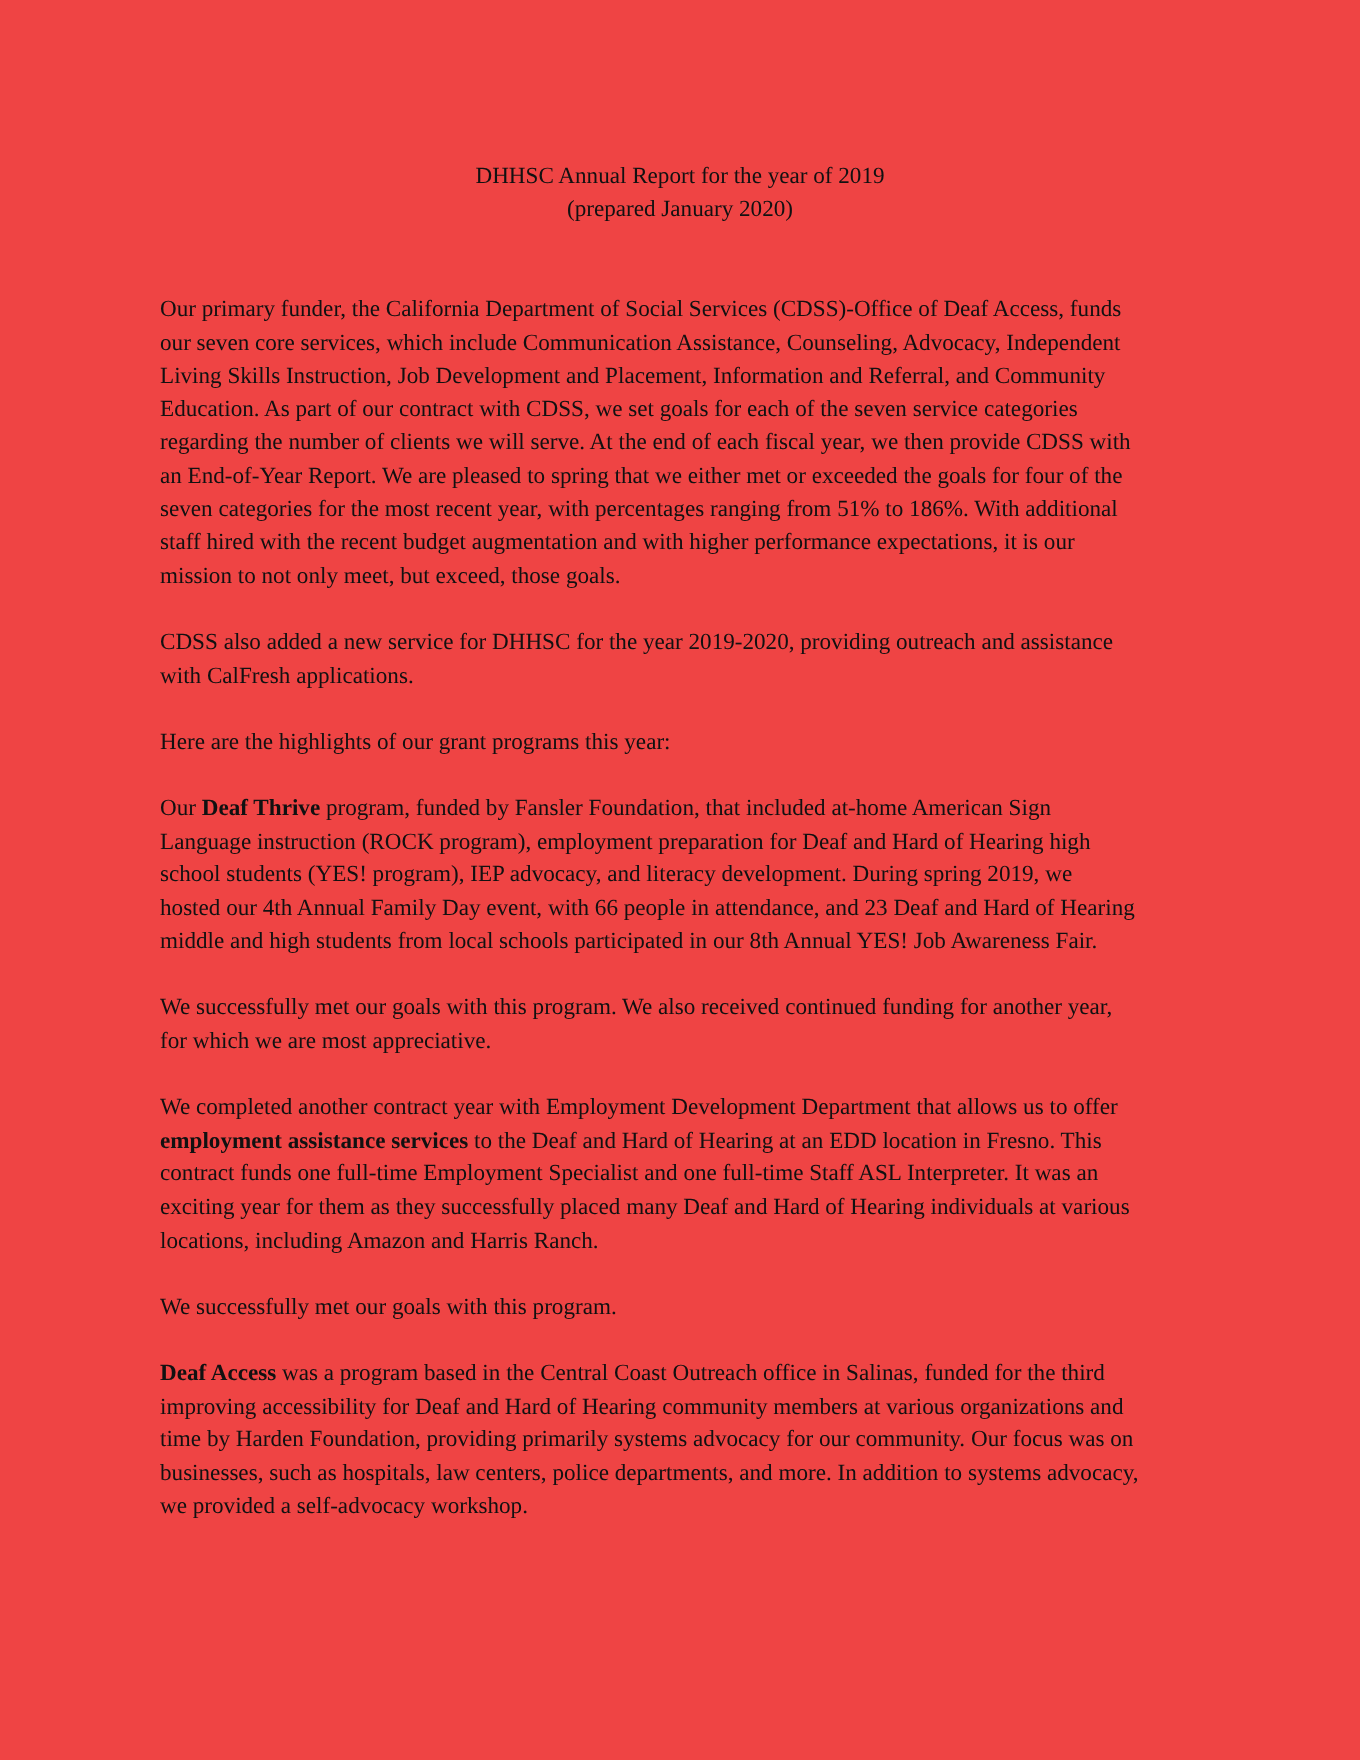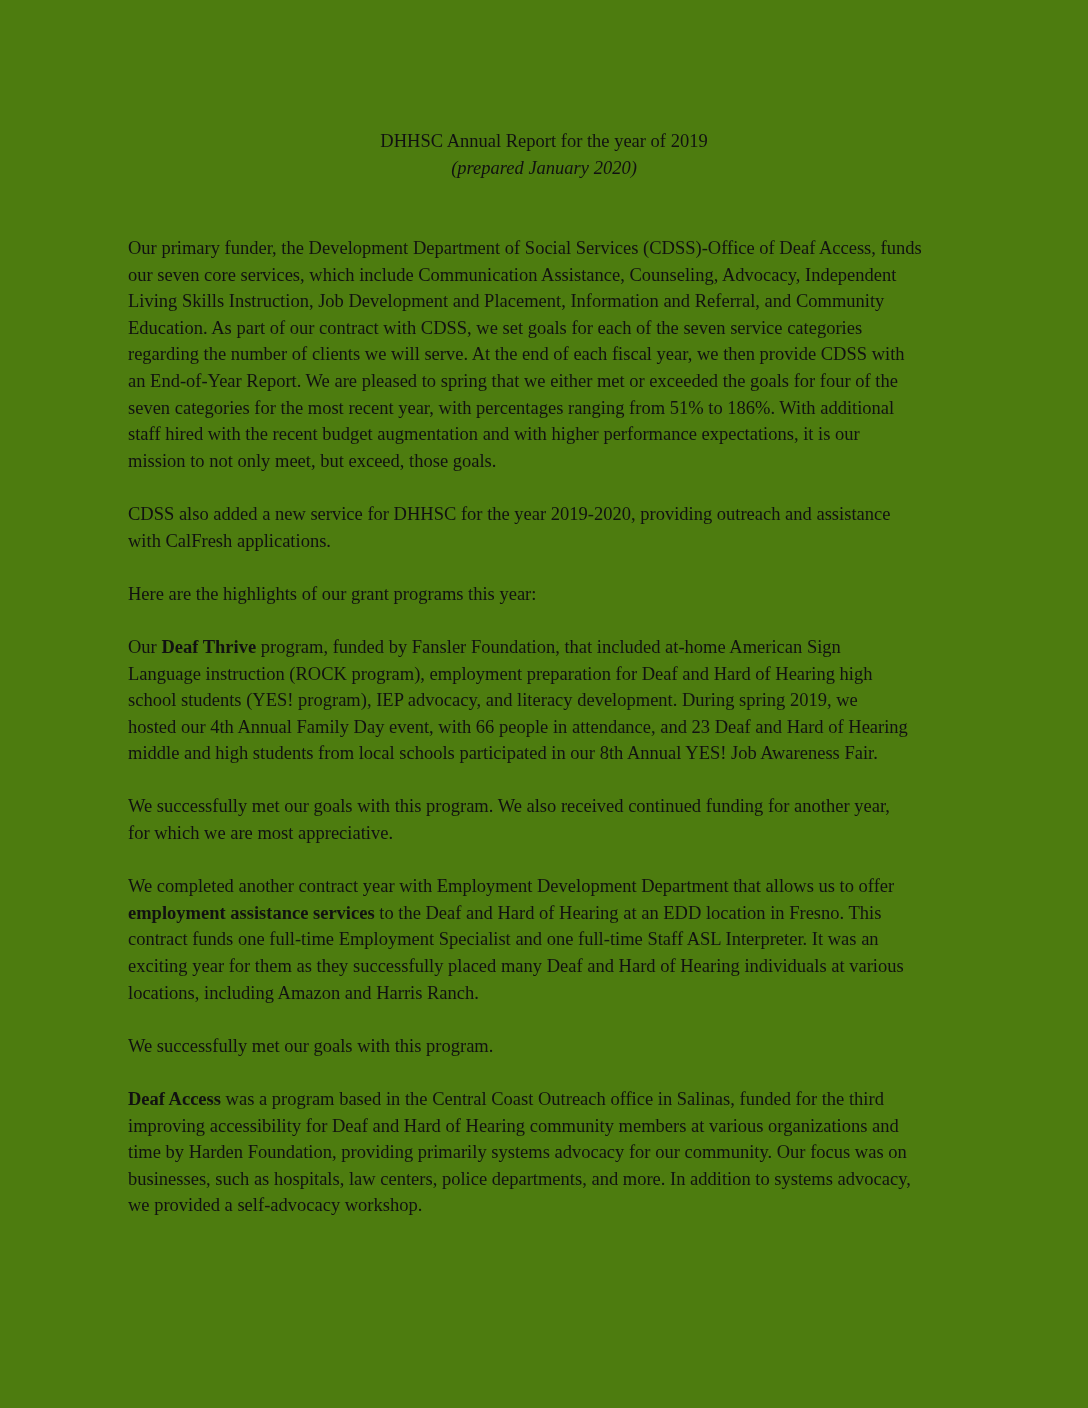--- a/index.html
+++ b/index.html
@@ -14,33 +14,32 @@
       overflow: hidden;
       font-family: "Liberation Serif", serif;
       color: #111111;
     }
     .page {
       position: absolute;
       left: 0;
       top: 0;
       width: 1088px;
       height: 1408px;
-      background: #4d7c0f;
+      background: #ef4444;
     }
     .title-block {
       position: absolute;
       left: 0;
       width: 1088px;
       top: 128px;
       text-align: center;
       font-size: 18.5px;
       line-height: 26.5px;
     }
     .title-block .subtitle {
-      font-style: italic;
     }
     .content {
       position: absolute;
       left: 128px;
       top: 235px;
       width: 840px;
       font-size: 18.5px;
       line-height: 26.6px;
     }
     .heading {
@@ -66,21 +65,21 @@
 
   <div class="title-block">
     <div>DHHSC Annual Report for the year of 2019</div>
     <div class="subtitle">(prepared January 2020)</div>
   </div>
 
   <div class="content">
 
 
     <div class="para">
-      <span class="line">Our primary funder, the Development Department of Social Services (CDSS)-Office of Deaf Access, funds</span>
+      <span class="line">Our primary funder, the California Department of Social Services (CDSS)-Office of Deaf Access, funds</span>
       <span class="line">our seven core services, which include Communication Assistance, Counseling, Advocacy, Independent</span>
       <span class="line">Living Skills Instruction, Job Development and Placement, Information and Referral, and Community</span>
       <span class="line">Education. As part of our contract with CDSS, we set goals for each of the seven service categories</span>
       <span class="line">regarding the number of clients we will serve. At the end of each fiscal year, we then provide CDSS with</span>
       <span class="line">an End-of-Year Report. We are pleased to spring that we either met or exceeded the goals for four of the</span>
       <span class="line">seven categories for the most recent year, with percentages ranging from 51% to 186%.  With additional</span>
       <span class="line">staff hired with the recent budget augmentation and with higher performance expectations, it is our</span>
       <span class="line">mission to not only meet, but exceed, those goals.</span>
     </div>
 

